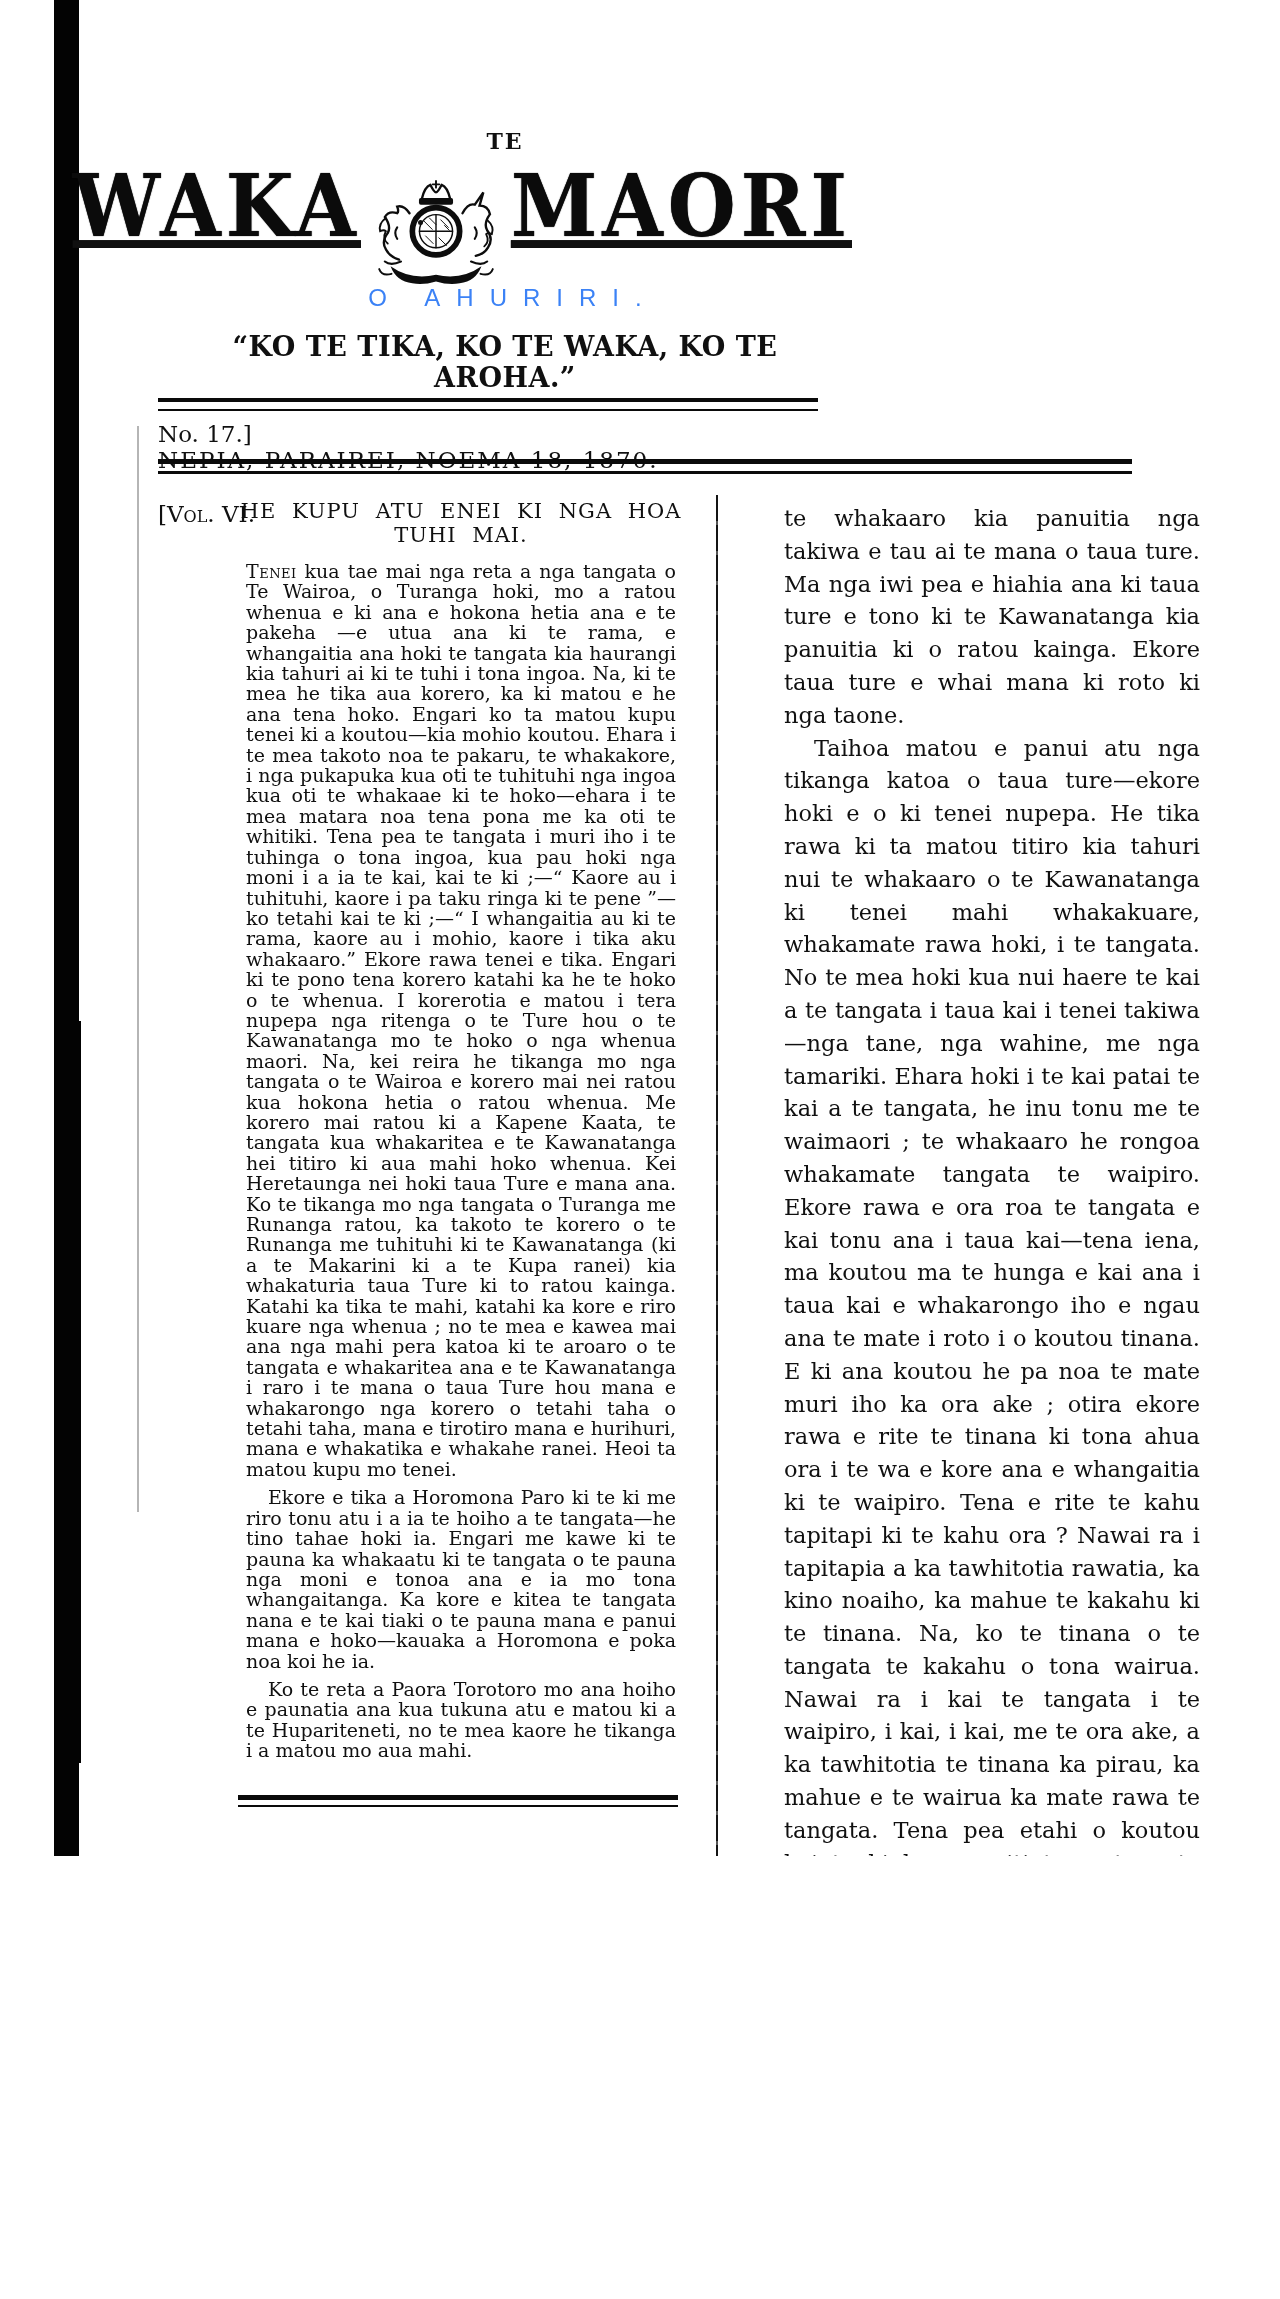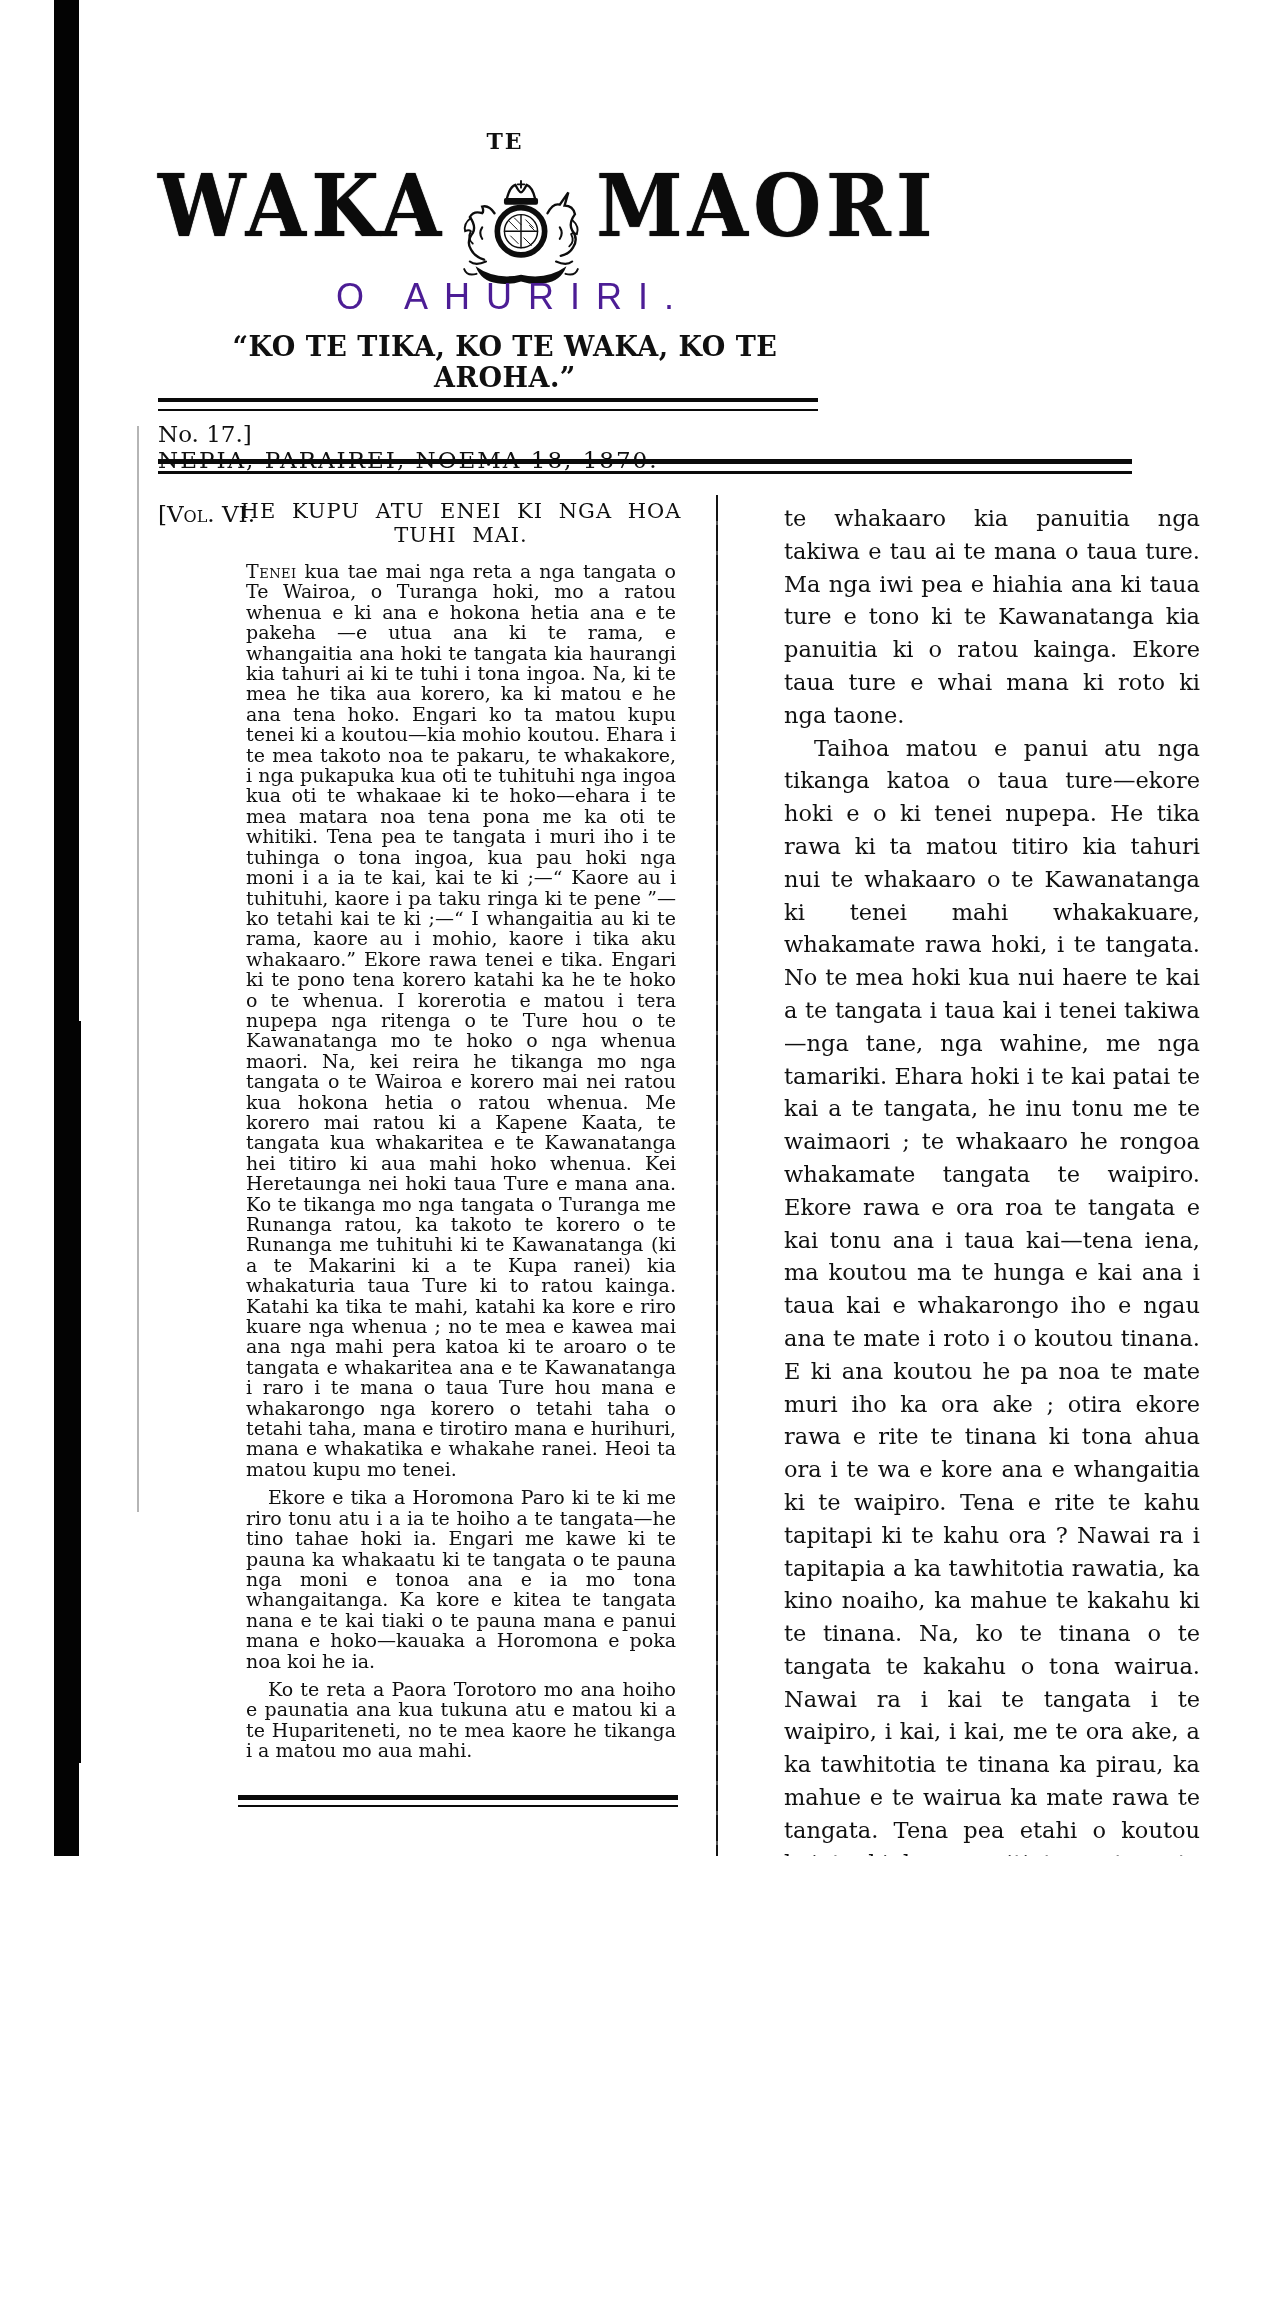--- a/index.html
+++ b/index.html
@@ -14,28 +14,28 @@
   .edge-bar:after { content:""; position:absolute; right:-2px; top:55%; width:3px; height:40%; background:#030303; }
   .edge-bottom{ position:absolute; left:55px; top:2288px; width:588px; height:11px; background:#030303; }
   .fold-line  { position:absolute; left:137px; top:426px; width:2px; height:1086px; background:rgba(70,70,70,.40); }
   .speck { position:absolute; background:#141414; border-radius:50%; }
   .s1 { left:418px; top:220px; width:5px; height:5px; }
   .s2 { left:187px; top:2152px; width:5px; height:5px; }
 
   
   .masthead { position:absolute; left:158px; top:0; width:694px; text-align:center; }
   .overline { position:absolute; top:128px; left:0; right:0; font-size:22px; letter-spacing:2px; font-weight:700; }
-  .title-row{ position:absolute; top:168px; left:0; right:0; display:flex; align-items:flex-start; justify-content:flex-start; gap:4px; }
+  .title-row{ position:absolute; top:168px; left:0; right:0; display:flex; align-items:flex-start; justify-content:flex-end; gap:4px;text-decoration:underline; }
   .title-word{ font-size:78px; line-height:82px; font-weight:700; letter-spacing:5px; white-space:nowrap;
                transform:scaleY(1.1); transform-origin:center 85%; color:#0b0b0b;
                text-shadow:0 0 1px #000; }
   .crest { width:142px; height:114px; margin-top:10px; flex:none; }
-  .subtitle { position:absolute; top:276px; left:0; right:0;
+  .subtitle { position:absolute; top:284px; left:0; right:0;
               font-family:"Liberation Sans","DejaVu Sans",sans-serif;
-              font-size:36px; font-weight:400; letter-spacing:16px; text-indent:16px; color:#4c1d95; }
+              font-size:24px; font-weight:400; letter-spacing:16px; text-indent:16px; color:#3b82f6; }
   .motto { position:absolute; top:331px; left:0; right:0; font-size:27px; font-weight:700; letter-spacing:.5px; }
 
   
   .rule { position:absolute; left:158px; height:7px; box-sizing:content-box;
           border-top:4px solid #0a0a0a; border-bottom:2px solid #0a0a0a; }
   .rule1 { top:398px; width:660px; }
   .rule2 { top:459px; width:974px; border-top-width:5px; border-bottom-width:3px; }
   .dateline { position:absolute; left:158px; top:421px; width:660px;
               display:flex; justify-content:space-between; align-items:baseline; font-size:23px;flex-direction:column; }
   .place-date { letter-spacing:2px; }

